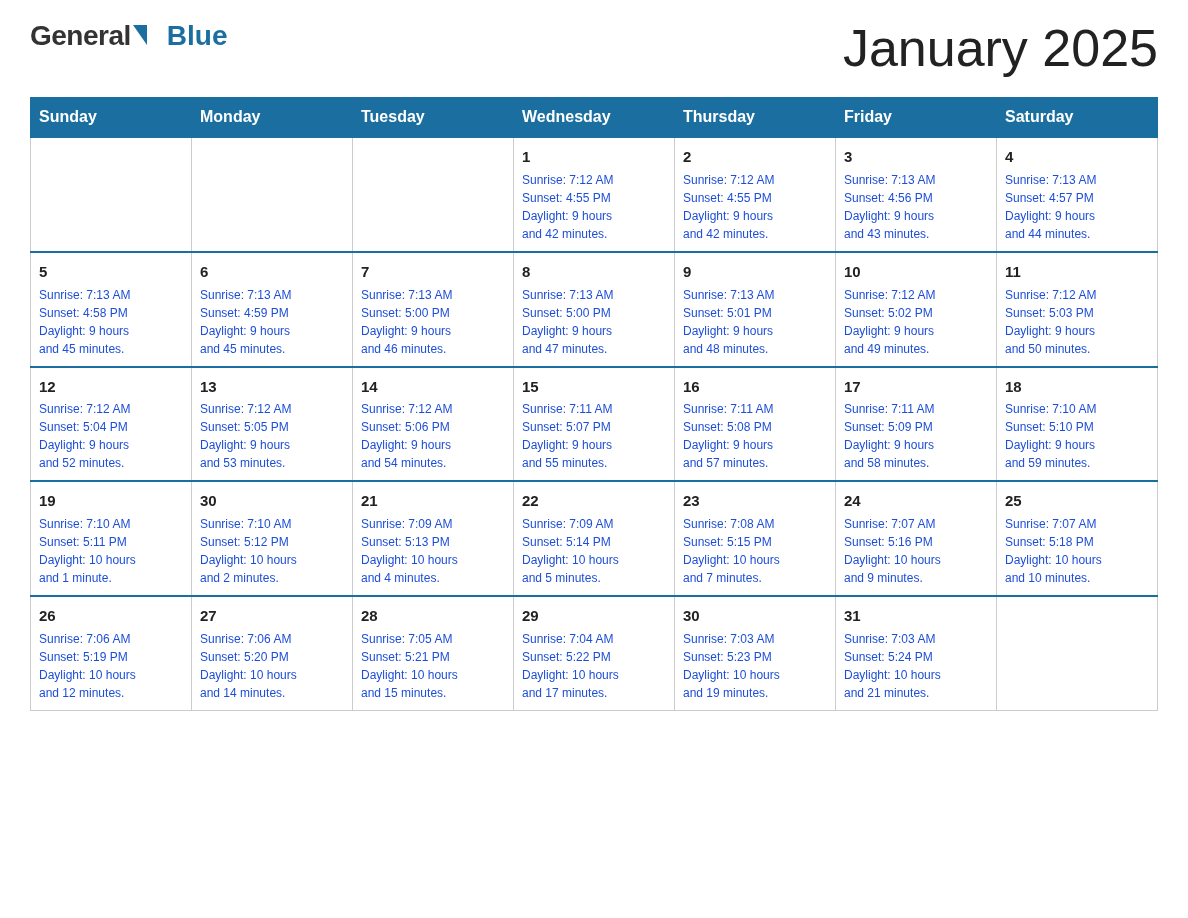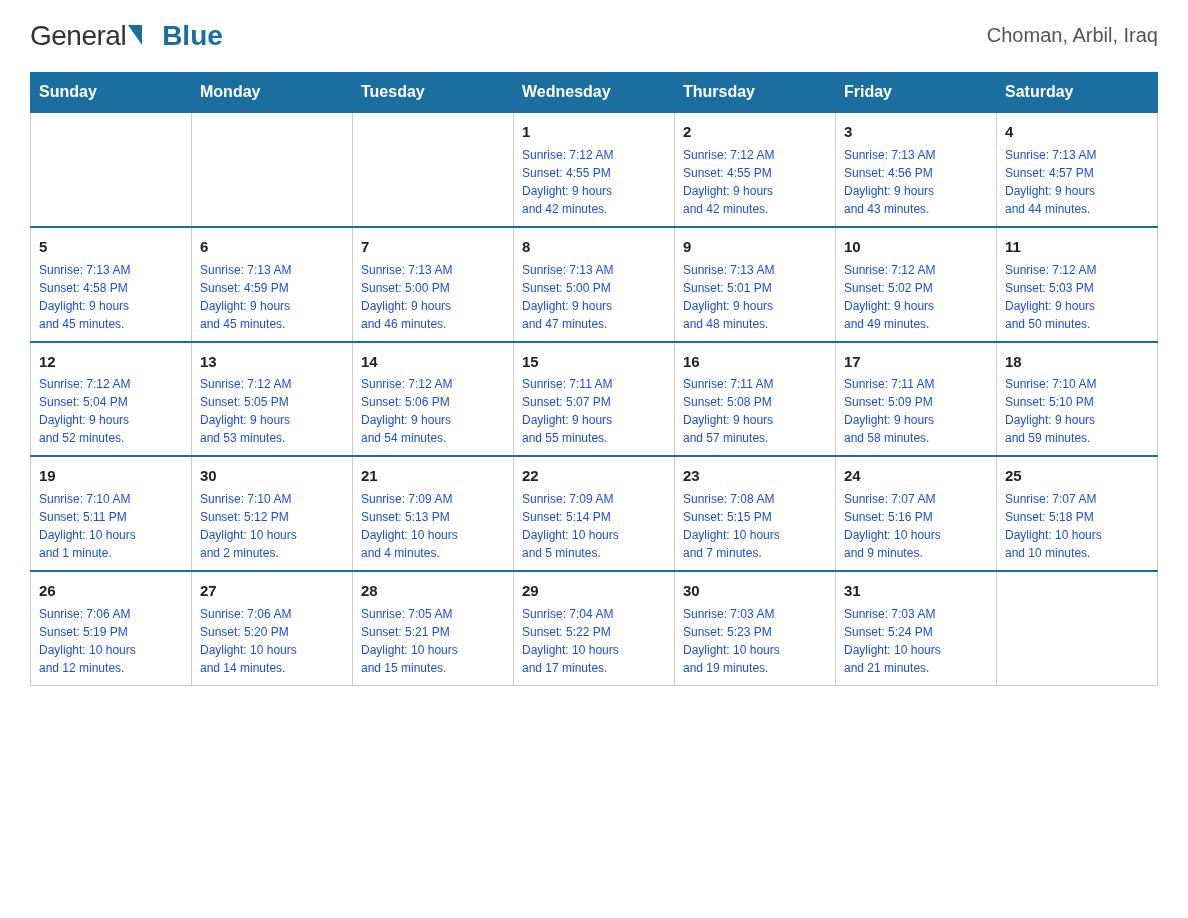--- a/index.html
+++ b/index.html
@@ -20,21 +20,21 @@
       display: flex;
       flex-direction: column;
       align-items: flex-start;
     }
     .logo-top {
       display: flex;
       align-items: center;
     }
     .logo-general {
       font-size: 28px;
-      font-weight: normal;
+      font-weight: bold;
       color: #333;
       letter-spacing: -0.5px;
     }
     .logo-triangle {
       width: 0;
       height: 0;
       border-left: 14px solid transparent;
       border-right: 0px solid transparent;
       border-top: 20px solid #1a6fa0;
       margin-left: 2px;
@@ -107,21 +107,21 @@
 
 <div class="header">
   <div class="logo">
     <div class="logo-top">
       <span class="logo-general">General</span>
       <div class="logo-triangle"></div>
       <span class="logo-blue">Blue</span>
     </div>
   </div>
   <div class="title-section">
-    <div class="calendar-subtitle">Choman, Arbil, Iraq</div>
+    <div class="calendar-title">January 2025</div>
   </div>
 </div>
 
 <table class="calendar">
   <thead>
     <tr>
     <th>Sunday</th>
         <th>Monday</th>
         <th>Tuesday</th>
         <th>Wednesday</th>

